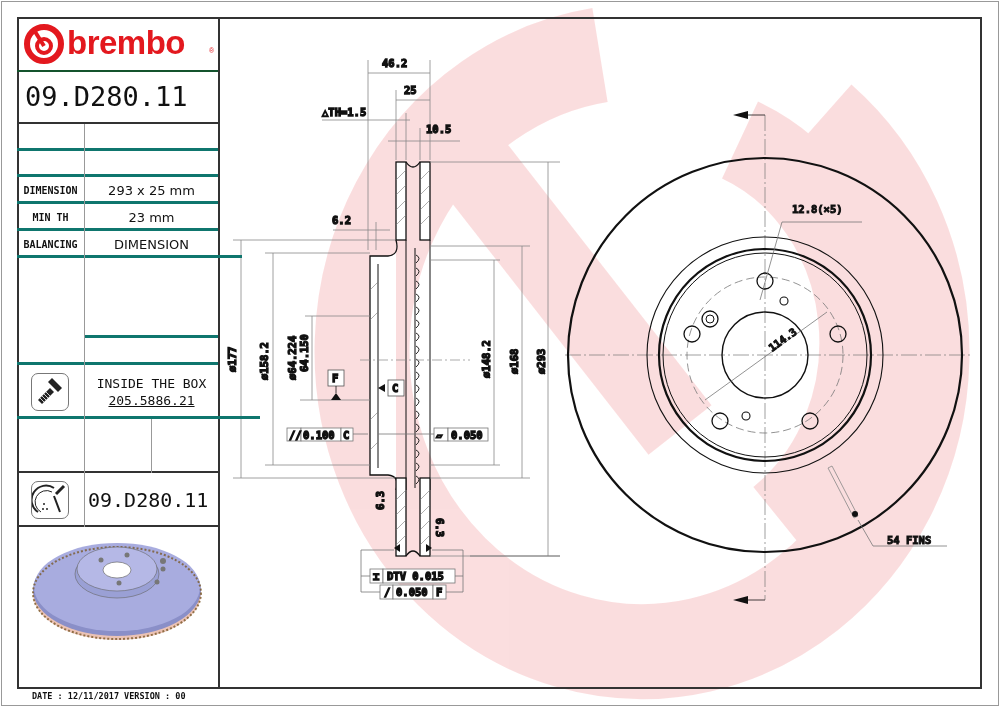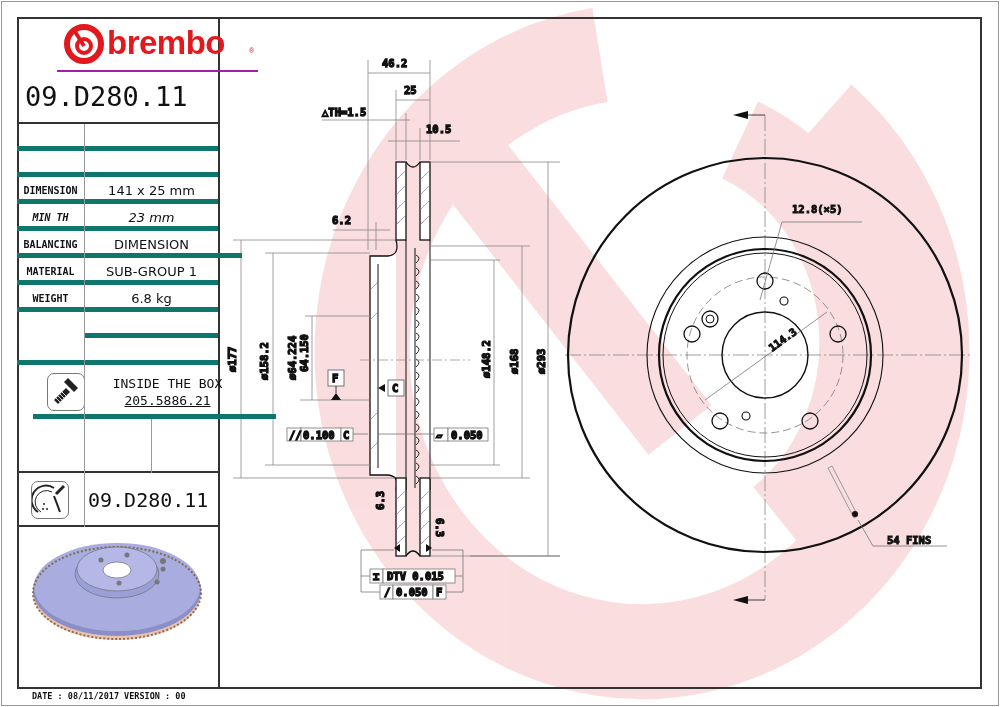--- a/index.html
+++ b/index.html
@@ -1,23 +1,23 @@
 <!DOCTYPE html>
 <html><head>
 <meta charset="utf-8">
 <style>
   html, body { margin:0; padding:0; background:#fff; }
   body { width:1000px; height:707px; position:relative; overflow:hidden; font-family:"Liberation Sans", sans-serif; }
   .page-border { position:absolute; left:1px; top:1px; width:996px; height:703px; border:1px solid #999; }
   .frame { position:absolute; left:17px; top:17px; width:965px; height:672px; border:2px solid #333; box-sizing:border-box; }
   .left-panel { position:absolute; left:17px; top:17px; width:203px; height:672px; border-right:2px solid #333; box-sizing:border-box; }
-  .cell { position:absolute; box-sizing:border-box; border-bottom:5px solid #0f766e; }
+  .cell { position:absolute; box-sizing:border-box; border-bottom:3px solid #0f766e; }
   .cell.thick { border-bottom:2px solid #333; }
   .vline { position:absolute; width:1px; background:#999; }
-  .logo { position:absolute; left:0; top:0; width:201px; height:53px; border-bottom:2px solid #a21caf;margin-left:40px; }
+  .logo { position:absolute; left:0; top:0; width:201px; height:53px; border-bottom:2px solid #14532d; }
   .logo-text { position:absolute; left:50px; top:7px; font-size:33px; font-weight:bold; color:#e3181e; letter-spacing:-0.5px; font-family:"Liberation Sans", sans-serif; }
   .logo-r { position:absolute; left:192px; top:30px; font-size:7px; color:#e3181e; }
   .part-no { position:absolute; left:0; top:53px; width:201px; height:54px; border-bottom:2px solid #333; font-family:"DejaVu Sans Mono", monospace; font-size:27px; line-height:54px; padding-left:8px; box-sizing:border-box; color:#111; }
   .spec-label { position:absolute; left:0; width:67px; text-align:center; font-family:"DejaVu Sans Mono", monospace; font-weight:bold; font-size:10px; color:#111; }
   .spec-value { position:absolute; left:68px; width:133px; text-align:center; font-family:"DejaVu Sans", sans-serif; font-size:13px; color:#111; }
   .box-text { position:absolute; left:68px; width:133px; text-align:center; font-family:"DejaVu Sans Mono", monospace; font-size:13px; color:#111; line-height:17px; }
   .part-no2 { position:absolute; left:68px; top:473px; width:133px; font-family:"DejaVu Sans Mono", monospace; font-size:20px; line-height:54px; padding-left:3px; color:#111; }
   .footer { position:absolute; left:32px; top:691px; font-family:"DejaVu Sans Mono", monospace; font-weight:bold; font-size:8.5px; color:#111; }
   .icon-box { position:absolute; width:38px; height:38px; border:1.5px solid #777; border-radius:7px; box-sizing:border-box; background:#fff; }
   svg.drawing { position:absolute; left:0; top:0; }
@@ -256,43 +256,35 @@
     <span class="logo-text">brembo</span>
     <span class="logo-r">®</span>
   </div>
   <div class="part-no">09.D280.11</div>
 
   <div class="cell" style="left:0;top:107px;width:201px;height:27px;"></div>
   <div class="cell" style="left:0;top:134px;width:201px;height:26px;"></div>
 
   <div class="cell" style="left:0;top:160px;width:201px;height:27px;">
     <span class="spec-label" style="top:8px">DIMENSION</span>
-    <span class="spec-value" style="top:6px">141 x 25 mm</span>
-  </div>
-  <div class="cell" style="left:0;top:187px;width:201px;height:27px;font-style:italic;">
+    <span class="spec-value" style="top:6px">293 x 25 mm</span>
+  </div>
+  <div class="cell" style="left:0;top:187px;width:201px;height:27px;">
     <span class="spec-label" style="top:8px">MIN TH</span>
     <span class="spec-value" style="top:6px">23 mm</span>
   </div>
   <div class="cell" style="left:0;top:214px;width:225px;height:27px;">
     <span class="spec-label" style="top:8px">BALANCING</span>
     <span class="spec-value" style="top:6px">DIMENSION</span>
   </div>
-  <div class="cell" style="left:0;top:241px;width:201px;height:27px;">
-    <span class="spec-label" style="top:8px">MATERIAL</span>
-    <span class="spec-value" style="top:6px">SUB-GROUP 1</span>
-  </div>
-  <div class="cell" style="left:0;top:268px;width:201px;height:27px;">
-    <span class="spec-label" style="top:8px">WEIGHT</span>
-    <span class="spec-value" style="top:6px">6.8 kg</span>
-  </div>
 
   <div class="cell" style="left:68px;top:295px;width:133px;height:26px;"></div>
   <div class="cell" style="left:0;top:295px;width:201px;height:53px;"></div>
 
-  <div class="cell" style="left:16px;top:348px;width:243px;height:54px;">
+  <div class="cell" style="left:0;top:348px;width:243px;height:54px;">
     <div class="icon-box" style="left:14px;top:8px;">
       <svg width="35" height="35" viewBox="0 0 35 35">
         <polygon points="20,4 30,14 26,18 16,8" fill="#222"></polygon>
         <polygon points="18,14 22,18 10,30 6,26" fill="#222"></polygon>
         <g stroke="#fff" stroke-width="0.8">
             <line x1="8" y1="24" x2="12" y2="28"></line>
             <line x1="10" y1="22" x2="14" y2="26"></line>
             <line x1="12" y1="20" x2="16" y2="24"></line>
             <line x1="14" y1="18" x2="18" y2="22"></line>
           </g>
@@ -331,13 +323,13 @@
     <ellipse cx="100" cy="43" rx="14" ry="8" fill="#fff" stroke="#555" stroke-width="0.6"></ellipse>
     <circle cx="110" cy="28" r="2.5" fill="#777"></circle>
       <circle cx="84" cy="33" r="2.5" fill="#777"></circle>
     <circle cx="146" cy="42" r="2.5" fill="#777"></circle>
       <circle cx="102" cy="56" r="2.5" fill="#777"></circle>
     <circle cx="140" cy="55" r="2.5" fill="#777"></circle>
       <circle cx="146" cy="34" r="3" fill="#777"></circle>
   </svg>
 </div>
 
-<div class="footer">DATE : 08/11/2017 VERSION : 00</div>
+<div class="footer">DATE : 12/11/2017 VERSION : 00</div>
 
 </body></html>

